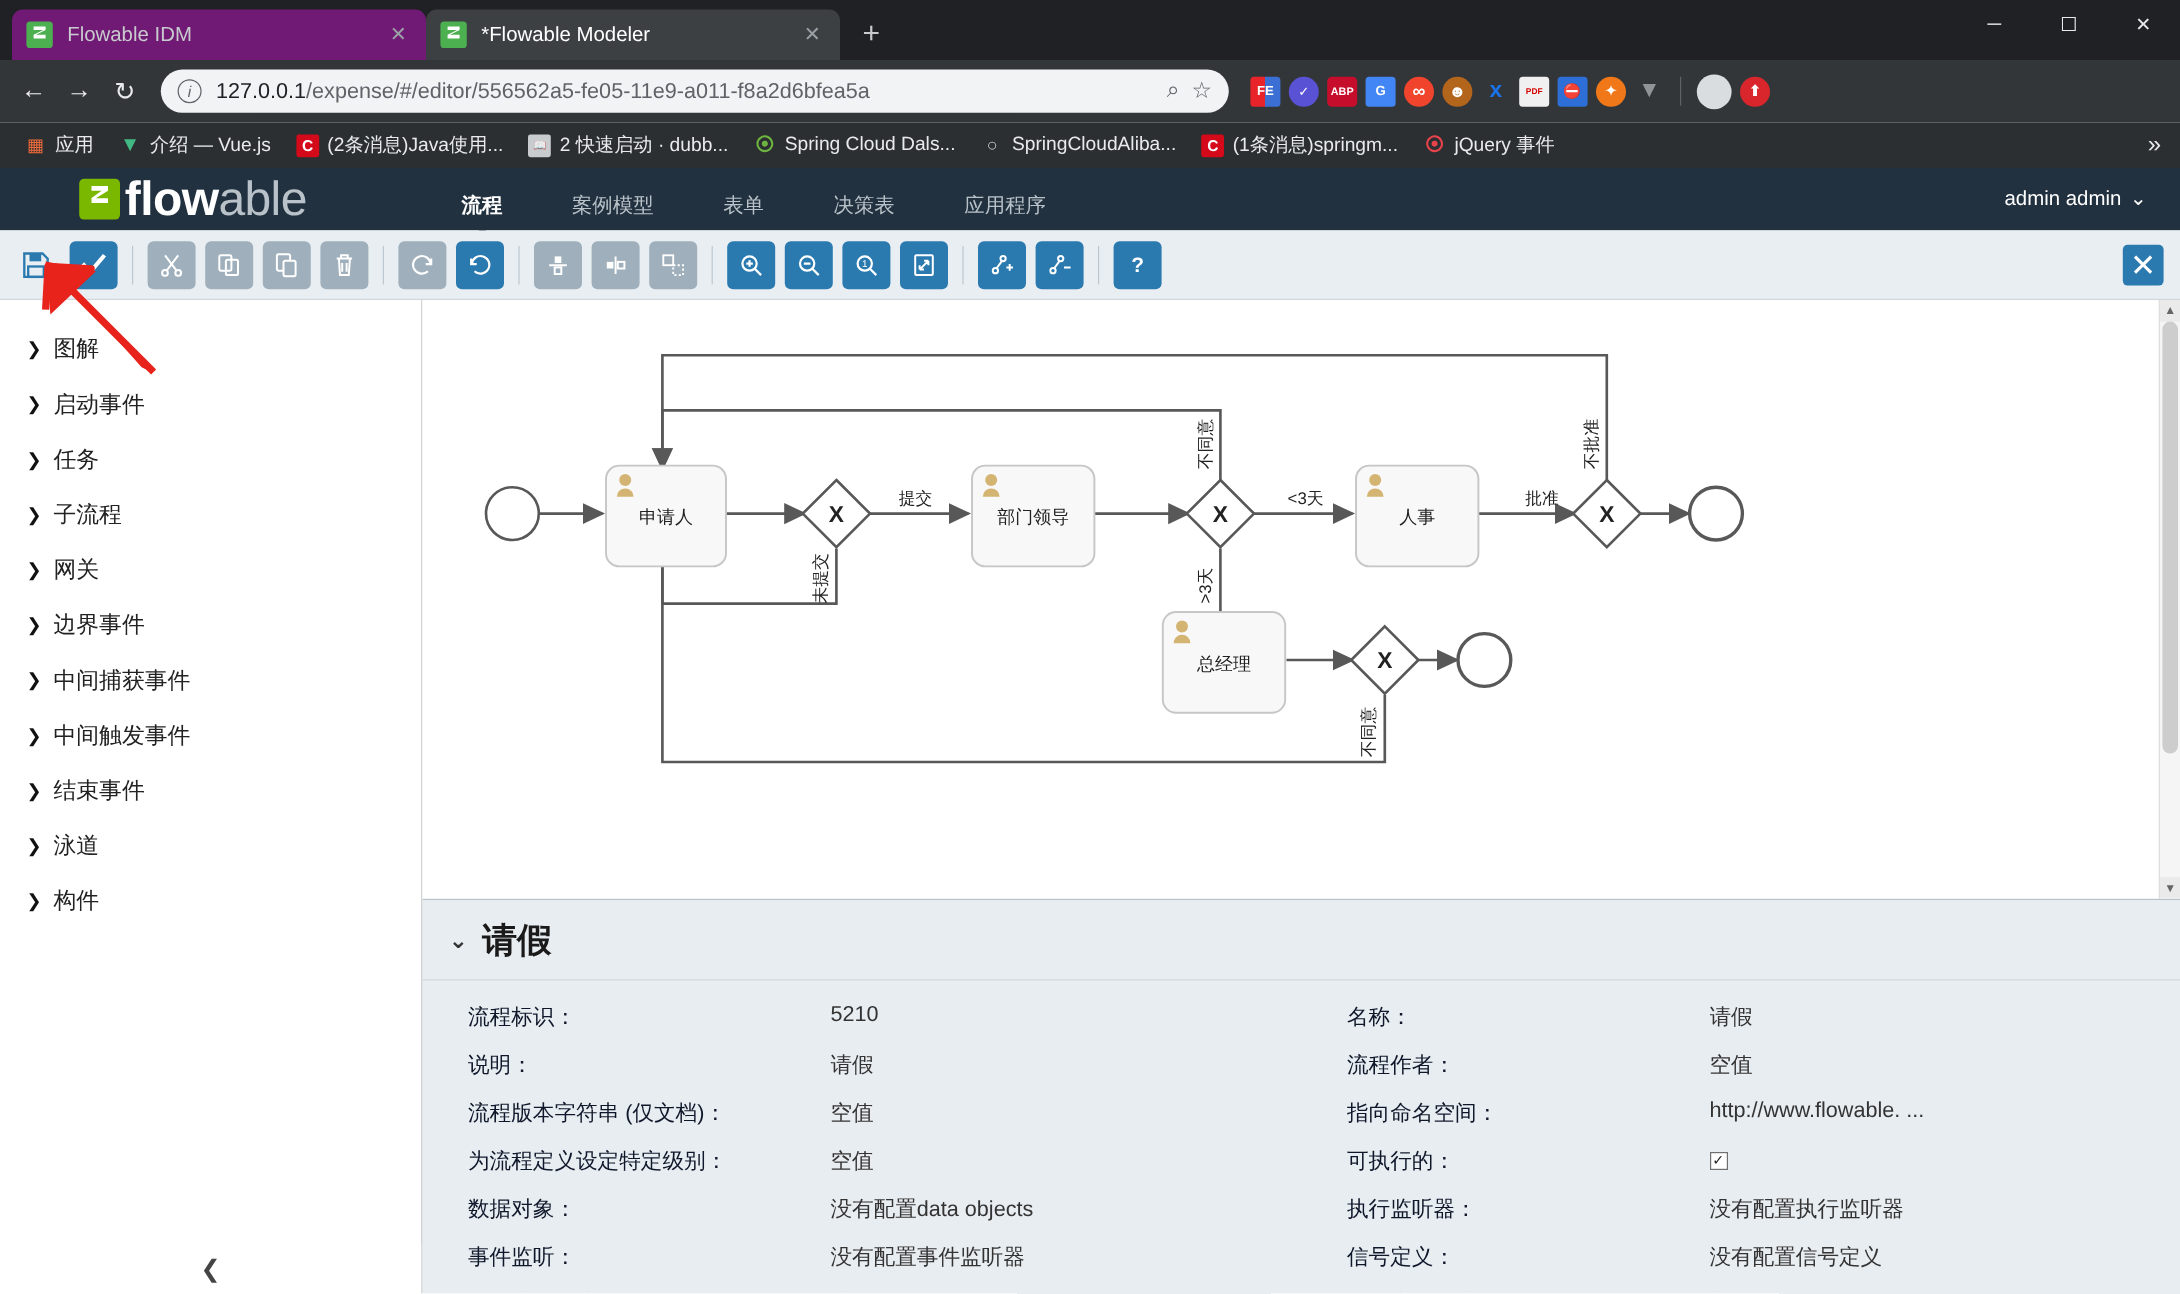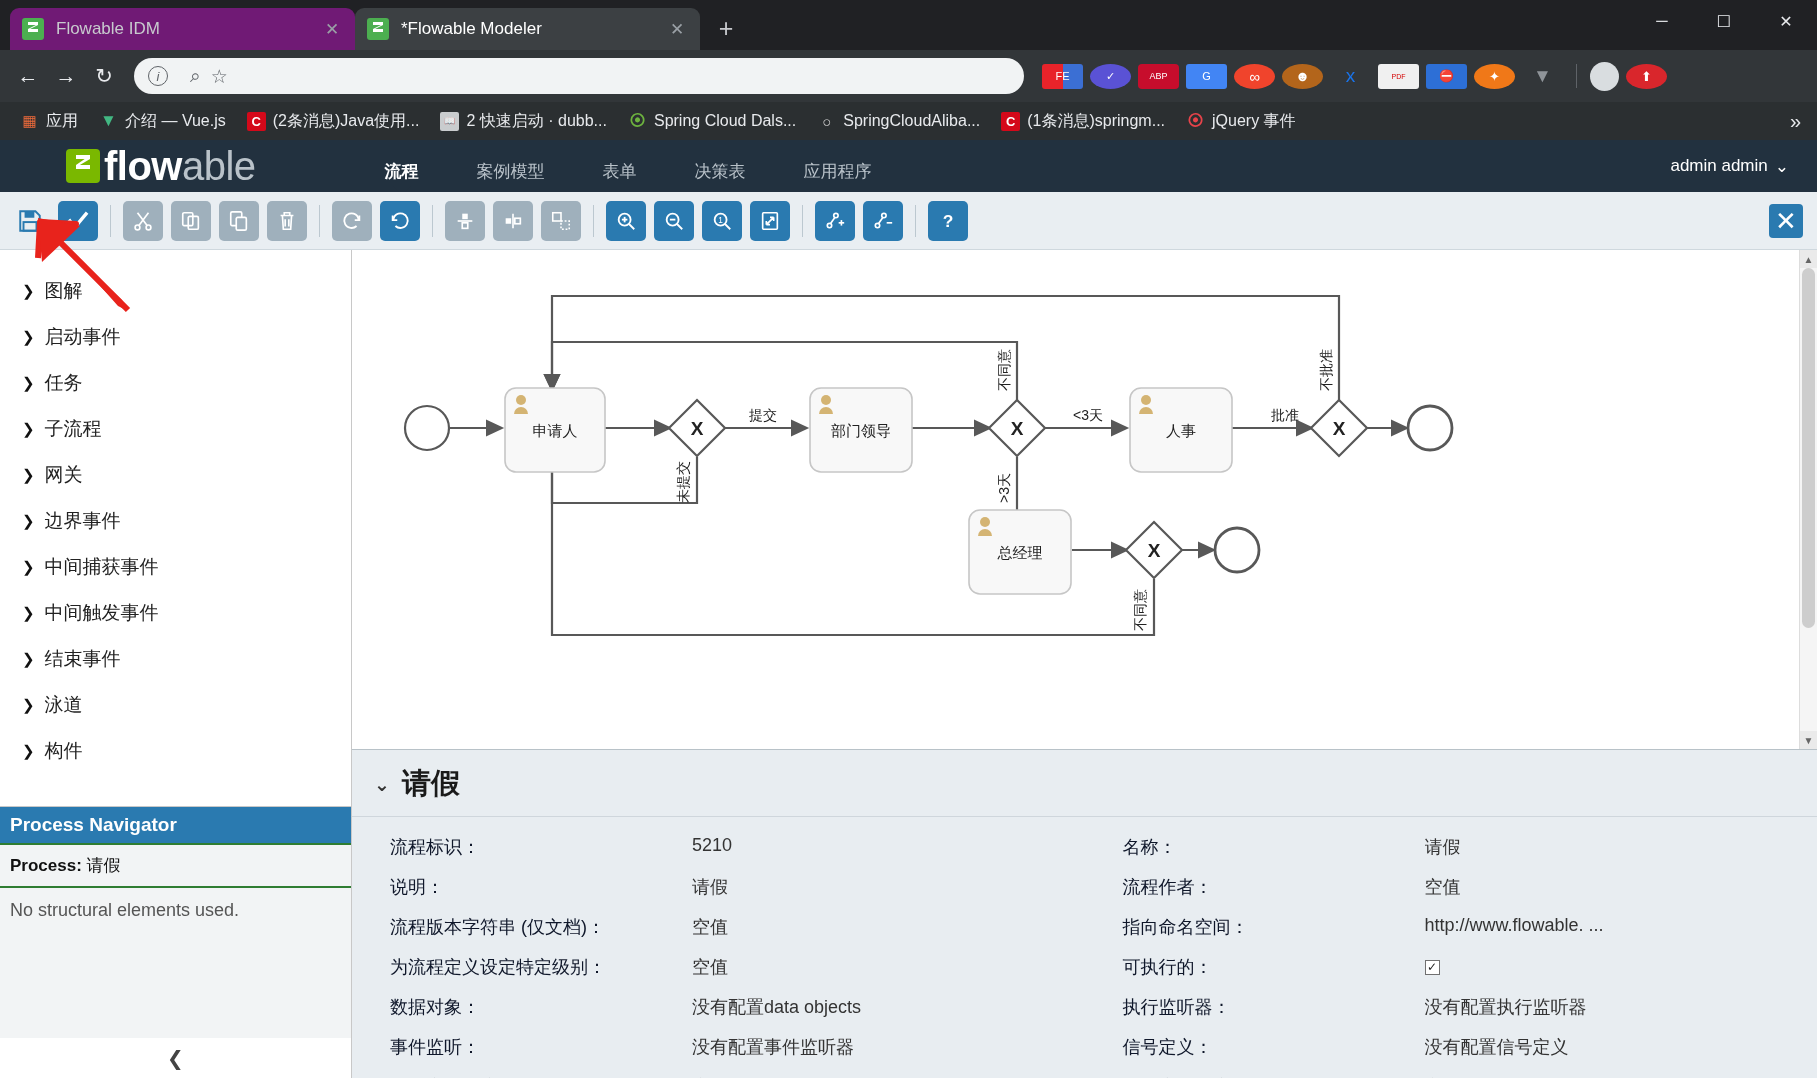--- a/index.html
+++ b/index.html
@@ -61,22 +61,22 @@
   .omnibox .info-ico {
     width: 20px; height: 20px; border: 1.6px solid #5f6368; border-radius: 50%;
     color: #5f6368; font-size: 13px; display: flex; align-items: center;
     justify-content: center; margin-right: 12px; font-style: italic; flex: 0 0 20px;
   }
   .omnibox .url { font-size: 18px; color: #202124; flex: 1; white-space: nowrap; overflow: hidden; }
   .omnibox .url .dim { color: #5f6368; }
   .omnibox .obicon { color: #5f6368; font-size: 19px; margin-left: 10px; }
   .extbar { display: flex; align-items: center; gap: 7px; padding-left: 6px; }
   .ext {
-    width: 41px; height: 25px; display: flex; align-items: center;
-    justify-content: center; font-size: 11px; font-weight: normal; color: #fff;
+    width: 25px; height: 25px; display: flex; align-items: center;
+    justify-content: center; font-size: 11px; font-weight: bold; color: #fff;
     border-radius: 3px; overflow: hidden;
   }
   .ext-sep { width: 1px; height: 24px; background: #5f6368; margin: 0 6px; }
   .avatar-btn { width: 29px; height: 29px; border-radius: 50%; background: #d9dde0; }
 
   .bookmarkbar {
     height: 38px; background: #2b2f31; display: flex; align-items: center;
     padding: 0 12px; gap: 5px; color: #e8eaed; font-size: 16px;
   }
   .bm { display: flex; align-items: center; gap: 7px; padding: 3px 8px; border-radius: 4px; white-space: nowrap; }
@@ -250,20 +250,21 @@
       <div class="winbtn close-win">✕</div>
     </div>
   </div>
 
   <div class="navbar">
     <div class="navicon">←</div>
     <div class="navicon">→</div>
     <div class="navicon">↻</div>
     <div class="omnibox">
       <span class="info-ico">i</span>
+      <span class="url"><span>127.0.0.1</span><span class="dim">/expense/#/editor/556562a5-fe05-11e9-a011-f8a2d6bfea5a</span></span>
       <span class="obicon">⌕</span>
       <span class="obicon">☆</span>
     </div>
     <div class="extbar">
       <span class="ext" style="background:linear-gradient(90deg,#e8232a 50%,#3b6fd4 50%);">FE</span>
       <span class="ext" style="background:#5a52d5;border-radius:50%;">✓</span>
       <span class="ext" style="background:#c70d2c;border-radius:4px;font-size:9px;">ABP</span>
       <span class="ext" style="background:#4285f4;">G</span>
       <span class="ext" style="background:#f0442c;border-radius:50%;font-size:15px;">∞</span>
       <span class="ext" style="background:#b3651b;border-radius:50%;font-size:14px;">☻</span>
@@ -508,28 +509,20 @@
           <div class="pal-group">
             <span class="pal-chevron">❯</span>
             <span>泳道</span>
           </div>
           <div class="pal-group">
             <span class="pal-chevron">❯</span>
             <span>构件</span>
           </div>
         </div>
         <div class="pal-spacer"></div>
-        <div class="navigator">
-          <div class="nav-header">Process Navigator</div>
-          <div class="nav-process">
-            <b>Process:</b>
-            <span>请假</span>
-          </div>
-          <div class="nav-empty">No structural elements used.</div>
-        </div>
         <div class="pal-collapse">❮</div>
       </div>
 
       <div class="fl-canvas-wrap">
 
         <div class="fl-canvas">
           <svg class="bpmn-svg" width="1460" height="500" viewBox="0 0 1460 500">
             <defs>
               <marker id="ah" markerWidth="9" markerHeight="9" refX="7.5" refY="4.5" orient="auto" markerUnits="strokeWidth">
                 <path d="M0,0.5 L8.5,4.5 L0,8.5 z" fill="#585858"></path>

